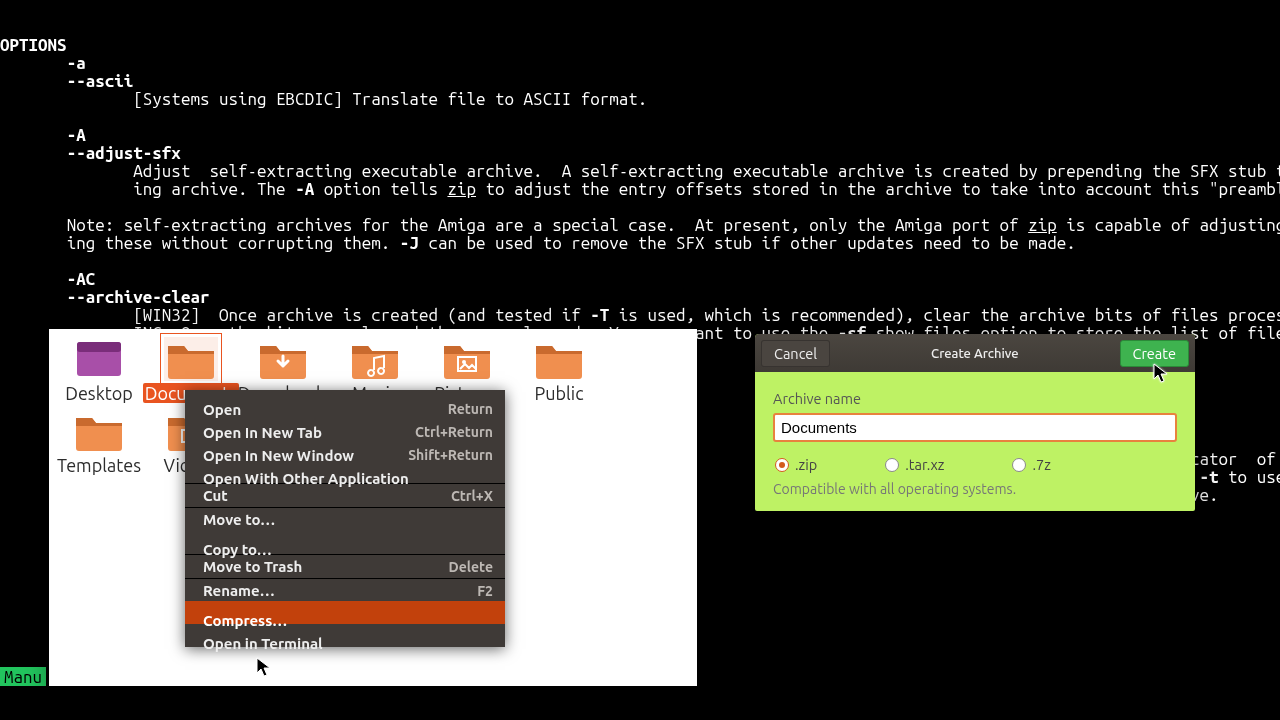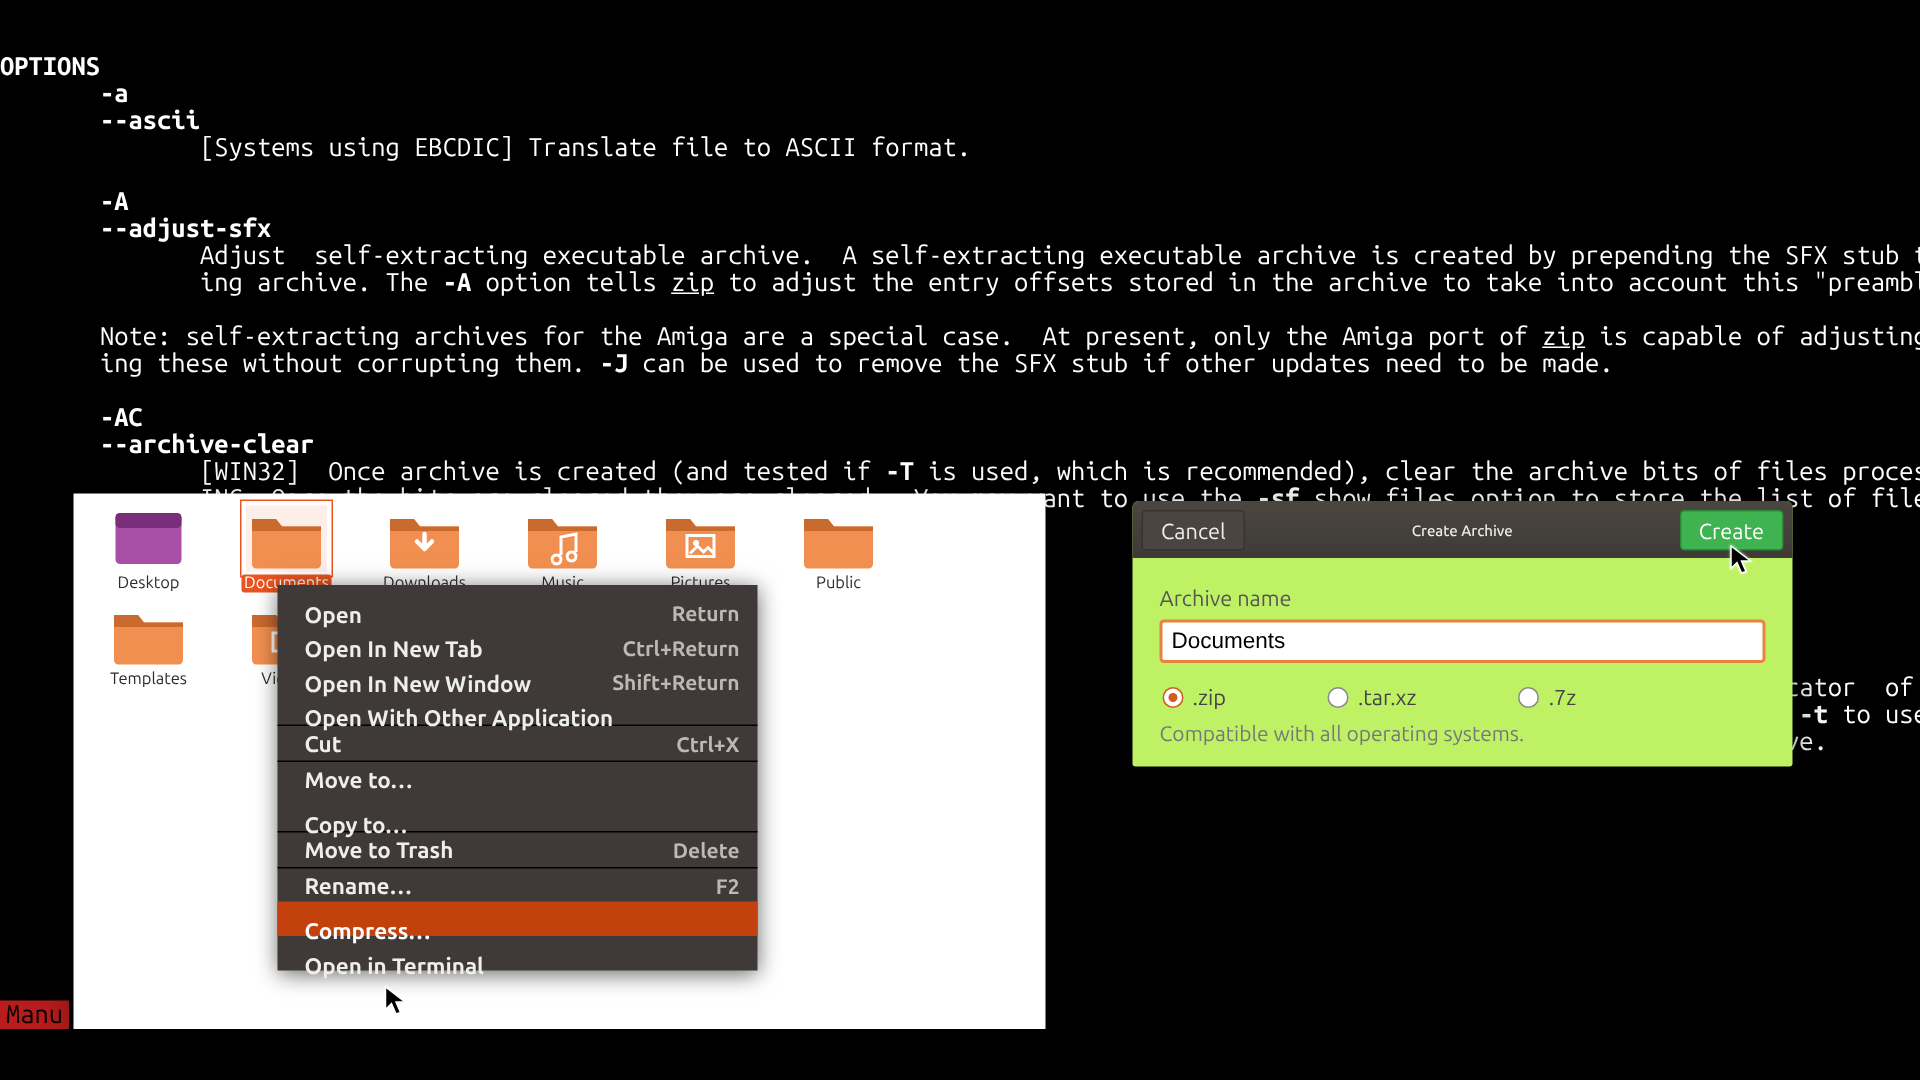--- a/index.html
+++ b/index.html
@@ -11,40 +11,40 @@
     color: #fff;
     font-family: "Ubuntu Mono", "DejaVu Sans Mono", monospace;
     font-size: 17px; line-height: 18px;
     white-space: pre;
     padding-left: 0;
   }
   .term .bold { font-weight: bold; }
   .term .ul { text-decoration: underline; }
   .manual-bar {
     position: absolute; left: 0; bottom: 34px;
-    background: #b91c1c; color: #000; padding: 0 4px;
+    background: #22c55e; color: #000; padding: 0 4px;
     font-family: "Ubuntu Mono", monospace; font-size: 17px;
   }
   
   
   .files {
     position: absolute; left: 49px; top: 329px;
     width: 648px; height: 357px;
     background: #fff;
     box-shadow: 0 6px 24px rgba(0,0,0,.4);
   }
   .files-grid {
     display: flex; flex-wrap: wrap; gap: 0;
     padding: 6px 4px;
   }
   .folder {
     width: 92px; text-align: center;
     display: flex; flex-direction: column; align-items: center;
     gap: 2px; cursor: pointer;
-    font-size: 11px; color: #2c2c2c;
+    font-size: 18px; color: #2c2c2c;
     padding: 2px 0 4px 0;
   }
   .folder .icon-wrap { width:54px; height:44px; display:flex; align-items:center; justify-content:center;}
   .folder.selected .label { background:#e95420; color:#fff; border-radius:2px; padding:0 2px;}
   .folder.selected .icon-wrap { outline:1px solid #e95420; outline-offset:3px; background:#fceee8;}
   
   
   .ctxmenu {
     position: absolute; left: 185px; top: 390px;
     width: 320px; background: #3f3a37; color: #eee;
@@ -68,21 +68,21 @@
     box-shadow: 0 8px 28px rgba(0,0,0,.5);
     border-radius:4px 4px 2px 2px;
     font-size:14.5px; color:#3a3a3a;
     z-index: 60;
   }
   .dlg-header {
     display:flex; align-items:center; justify-content:space-between;
     background: linear-gradient(#4b4640,#3e3a35);
     border-radius:4px 4px 0 0; height:38px;
   }
-  .dlg-header .title { flex:1; text-align:center; color:#eee; font-weight:500; font-size:10px;}
+  .dlg-header .title { flex:1; text-align:center; color:#eee; font-weight:500; font-size:13px;}
   .dlg-btn {
     margin:4px 6px; padding:4px 12px; border-radius:3px;
     font-size:14.5px; cursor:pointer; border:1px solid rgba(0,0,0,.25);
   }
   .dlg-btn.cancel { background:#4a4540; color:#eee; }
   .dlg-btn.create { background:#3eb34f; color:#fff; border-color:#2a8a38;}
   .dlg-body { padding:18px 18px 14px 18px; }
   .dlg-body label.lbl { display:block; margin-bottom:6px; color:#555;}
   .dlg-input {
     width:100%; padding:4px 6px; font-size:15px;

